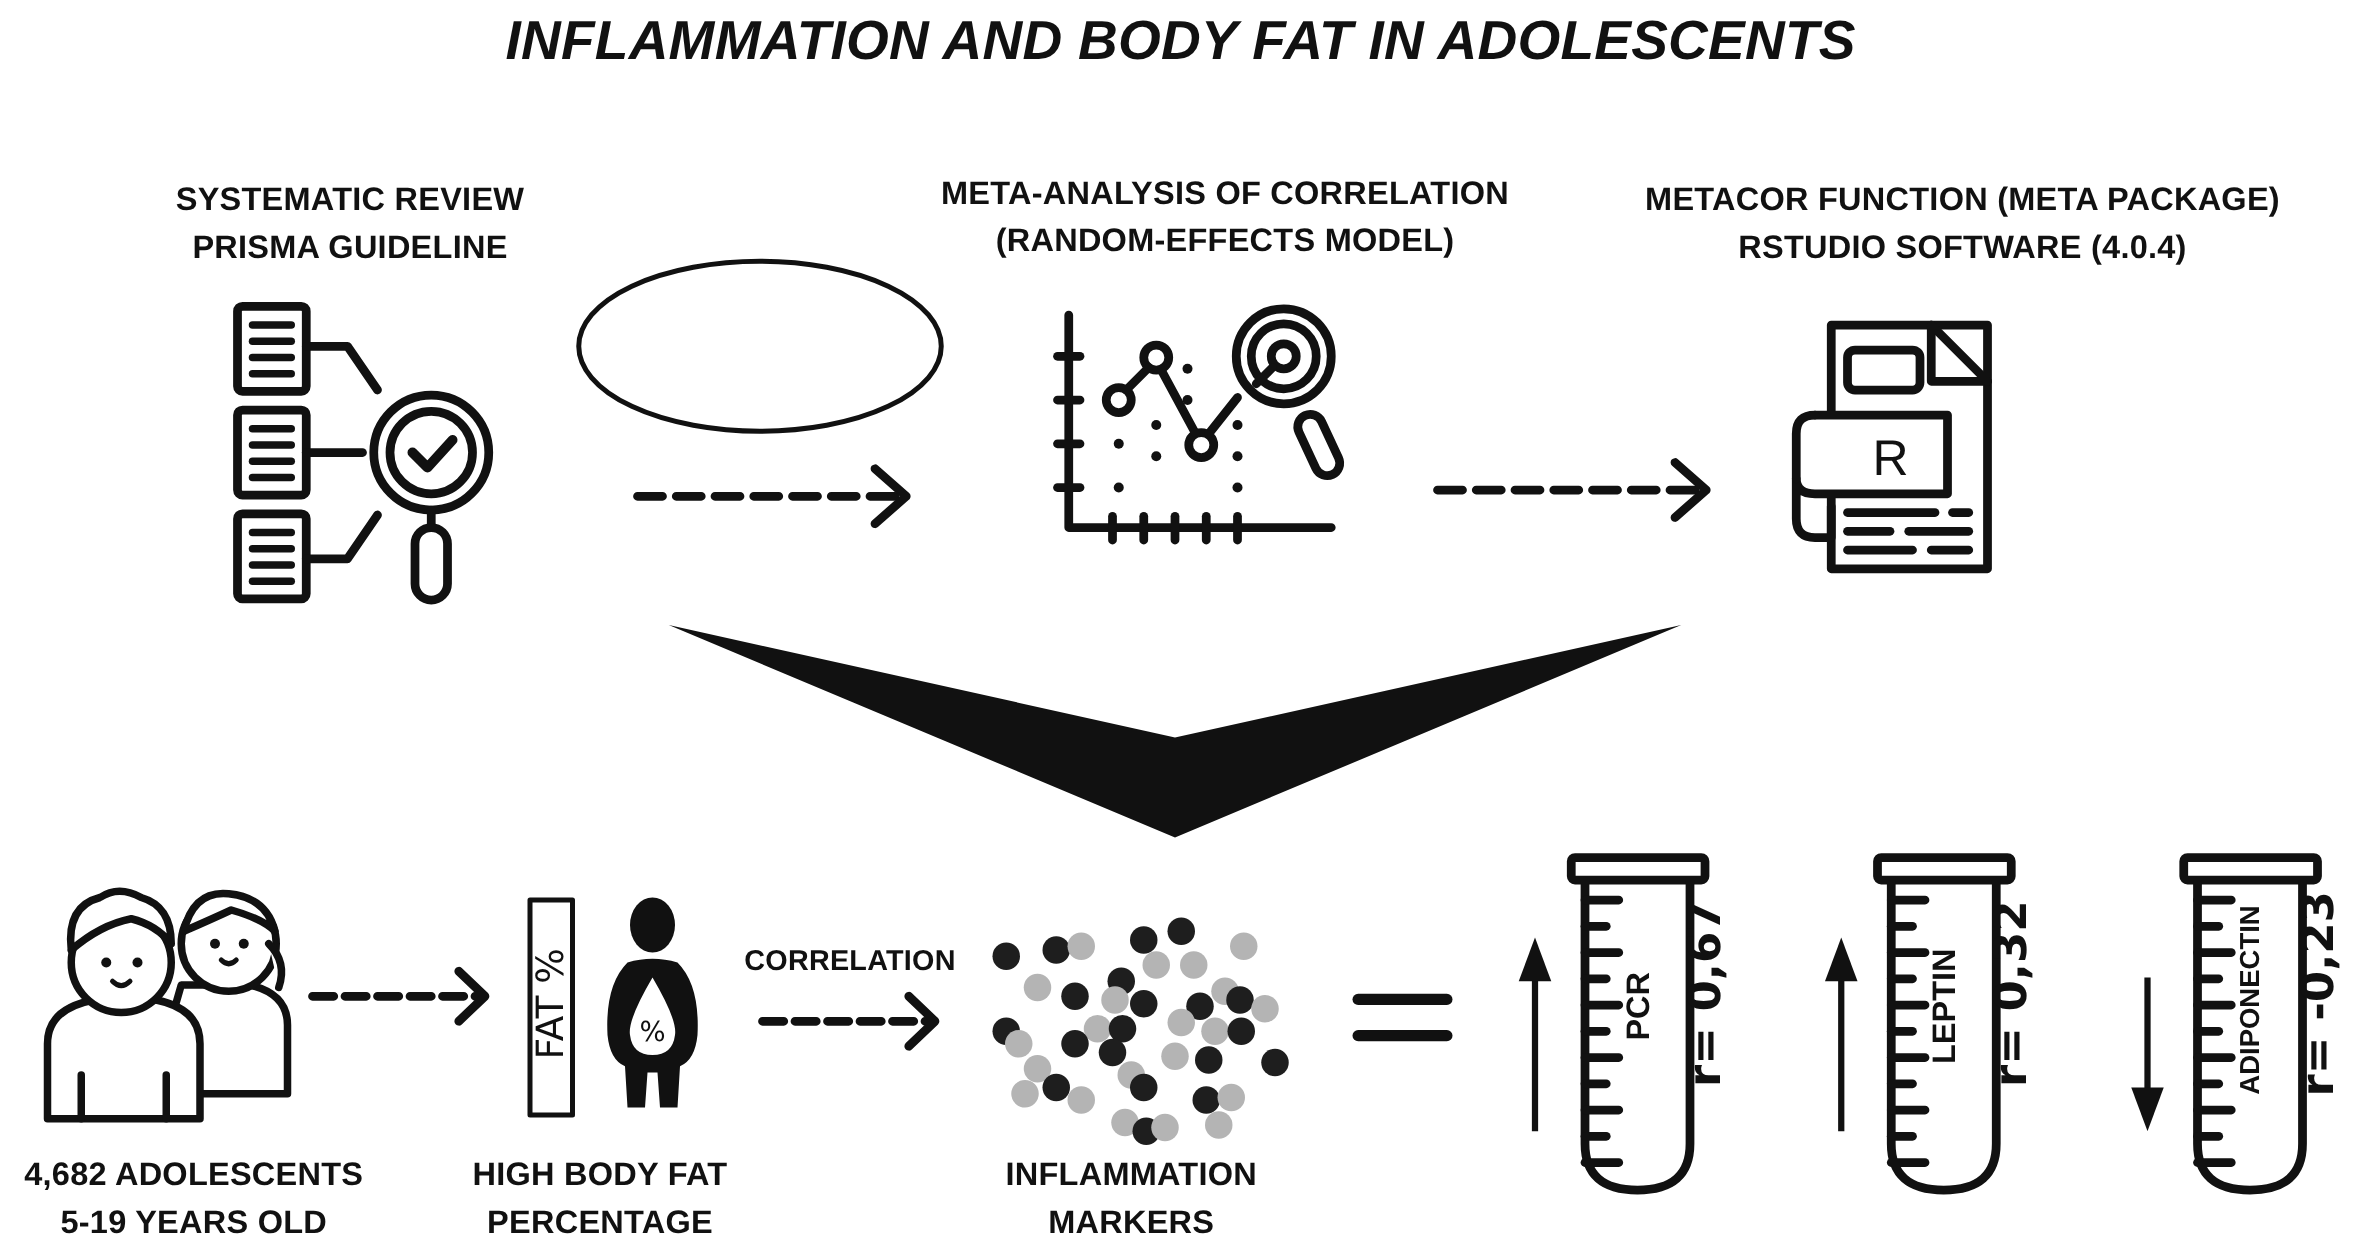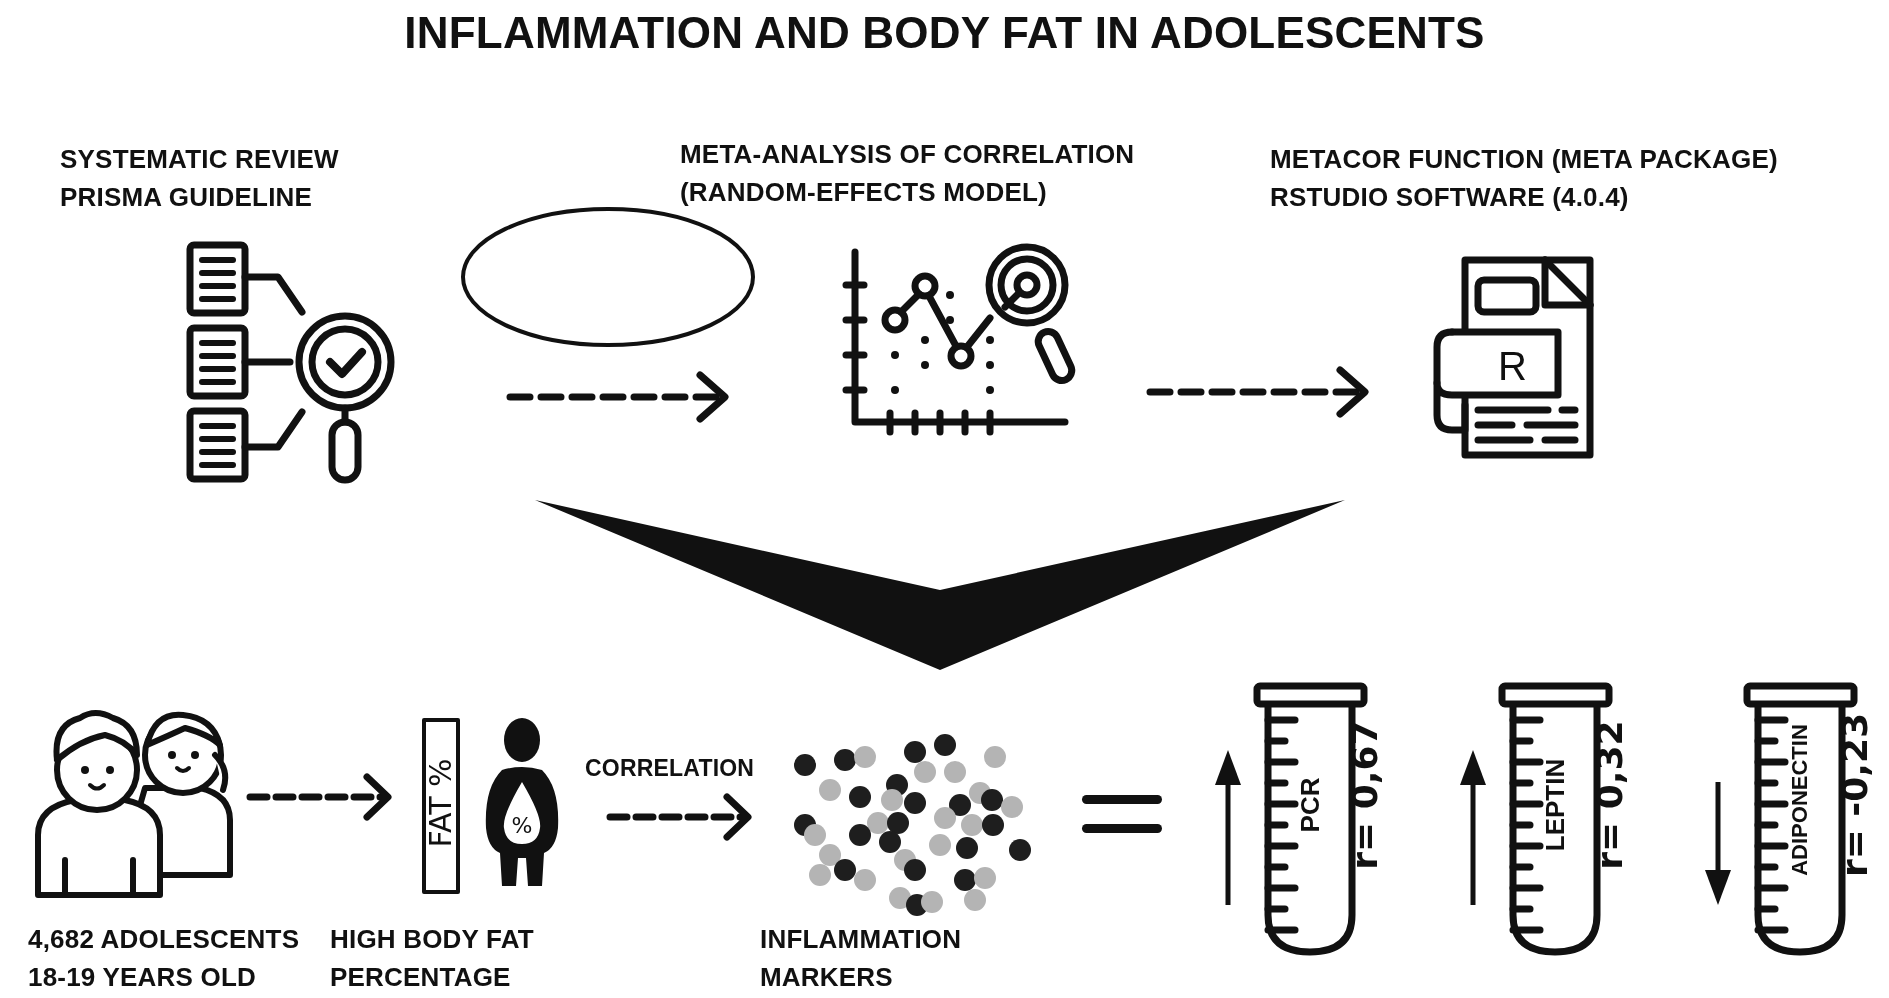--- a/index.html
+++ b/index.html
@@ -1,19 +1,19 @@
 <!DOCTYPE html>
 <html><head>
 <meta charset="utf-8">
 <style>
   html, body { margin:0; padding:0; background:#fff; }
   body { width:1889px; height:998px; position:relative; overflow:hidden; font-family:"Liberation Sans", "DejaVu Sans", sans-serif; color:#111; }
   .abs { position:absolute; }
-  .t { position:absolute; text-align:left; font-weight:bold; white-space:nowrap; letter-spacing:0.2px; }
-  .title { left:0; width:1889px; top:8px; font-size:44px; font-weight:bold; text-align:center; }
+  .t { position:absolute; text-align:center; font-weight:bold; white-space:nowrap; letter-spacing:0.2px; }
+  .title { left:0; width:1889px; top:8px; font-size:44px; font-weight:bold; text-align:center;font-style:italic; }
   .lab { font-size:26px; line-height:38px; }
   svg { position:absolute; overflow:visible; }
 </style>
 </head>
 <body>
 
 <div class="t title">INFLAMMATION AND BODY FAT IN ADOLESCENTS</div>
 
 <div class="t lab" style="left:60px;width:440px;top:140px;">
   <div>SYSTEMATIC REVIEW</div>
@@ -152,23 +152,23 @@
       <circle cx="75" cy="70" r="4"></circle>
       <circle cx="137" cy="55" r="4"></circle>
       <circle cx="160" cy="55" r="4"></circle>
   </g>
   <g fill="none" stroke="#111" stroke-width="4" stroke-linecap="round">
     <path d="M55,85 Q62,92 69,85"></path>
       <path d="M142,68 Q148,74 154,68"></path>
   </g>
 </svg>
 
-<div class="t lab" style="left:0;width:310px;top:920px;padding-left:28px;">
+<div class="t lab" style="left:0;width:310px;top:920px;">
   <div>4,682 ADOLESCENTS</div>
-  <div>18-19 YEARS OLD</div>
+  <div>5-19 YEARS OLD</div>
 </div>
 
 <svg style="left:245px;top:772px;" width="150" height="50">
   <line x1="5" y1="25" x2="140" y2="25" stroke="#111" stroke-width="7" stroke-dasharray="17,9" stroke-linecap="round"></line>
   <polyline points="122,5 143,25 122,45" fill="none" stroke="#111" stroke-width="7" stroke-linecap="round" stroke-linejoin="round"></polyline>
 </svg>
 
 <div class="abs" style="left:422px;top:718px;width:150px;height:180px;">
   <div class="abs" style="left:0;top:0;width:30px;height:168px;border:4px solid #111;border-radius:2px;"></div>
   <div class="abs" style="left:-66px;top:70px;width:170px;height:30px;transform:rotate(-90deg);text-align:center;font-size:30px;line-height:30px;font-family:'DejaVu Sans',sans-serif;">FAT %</div>

